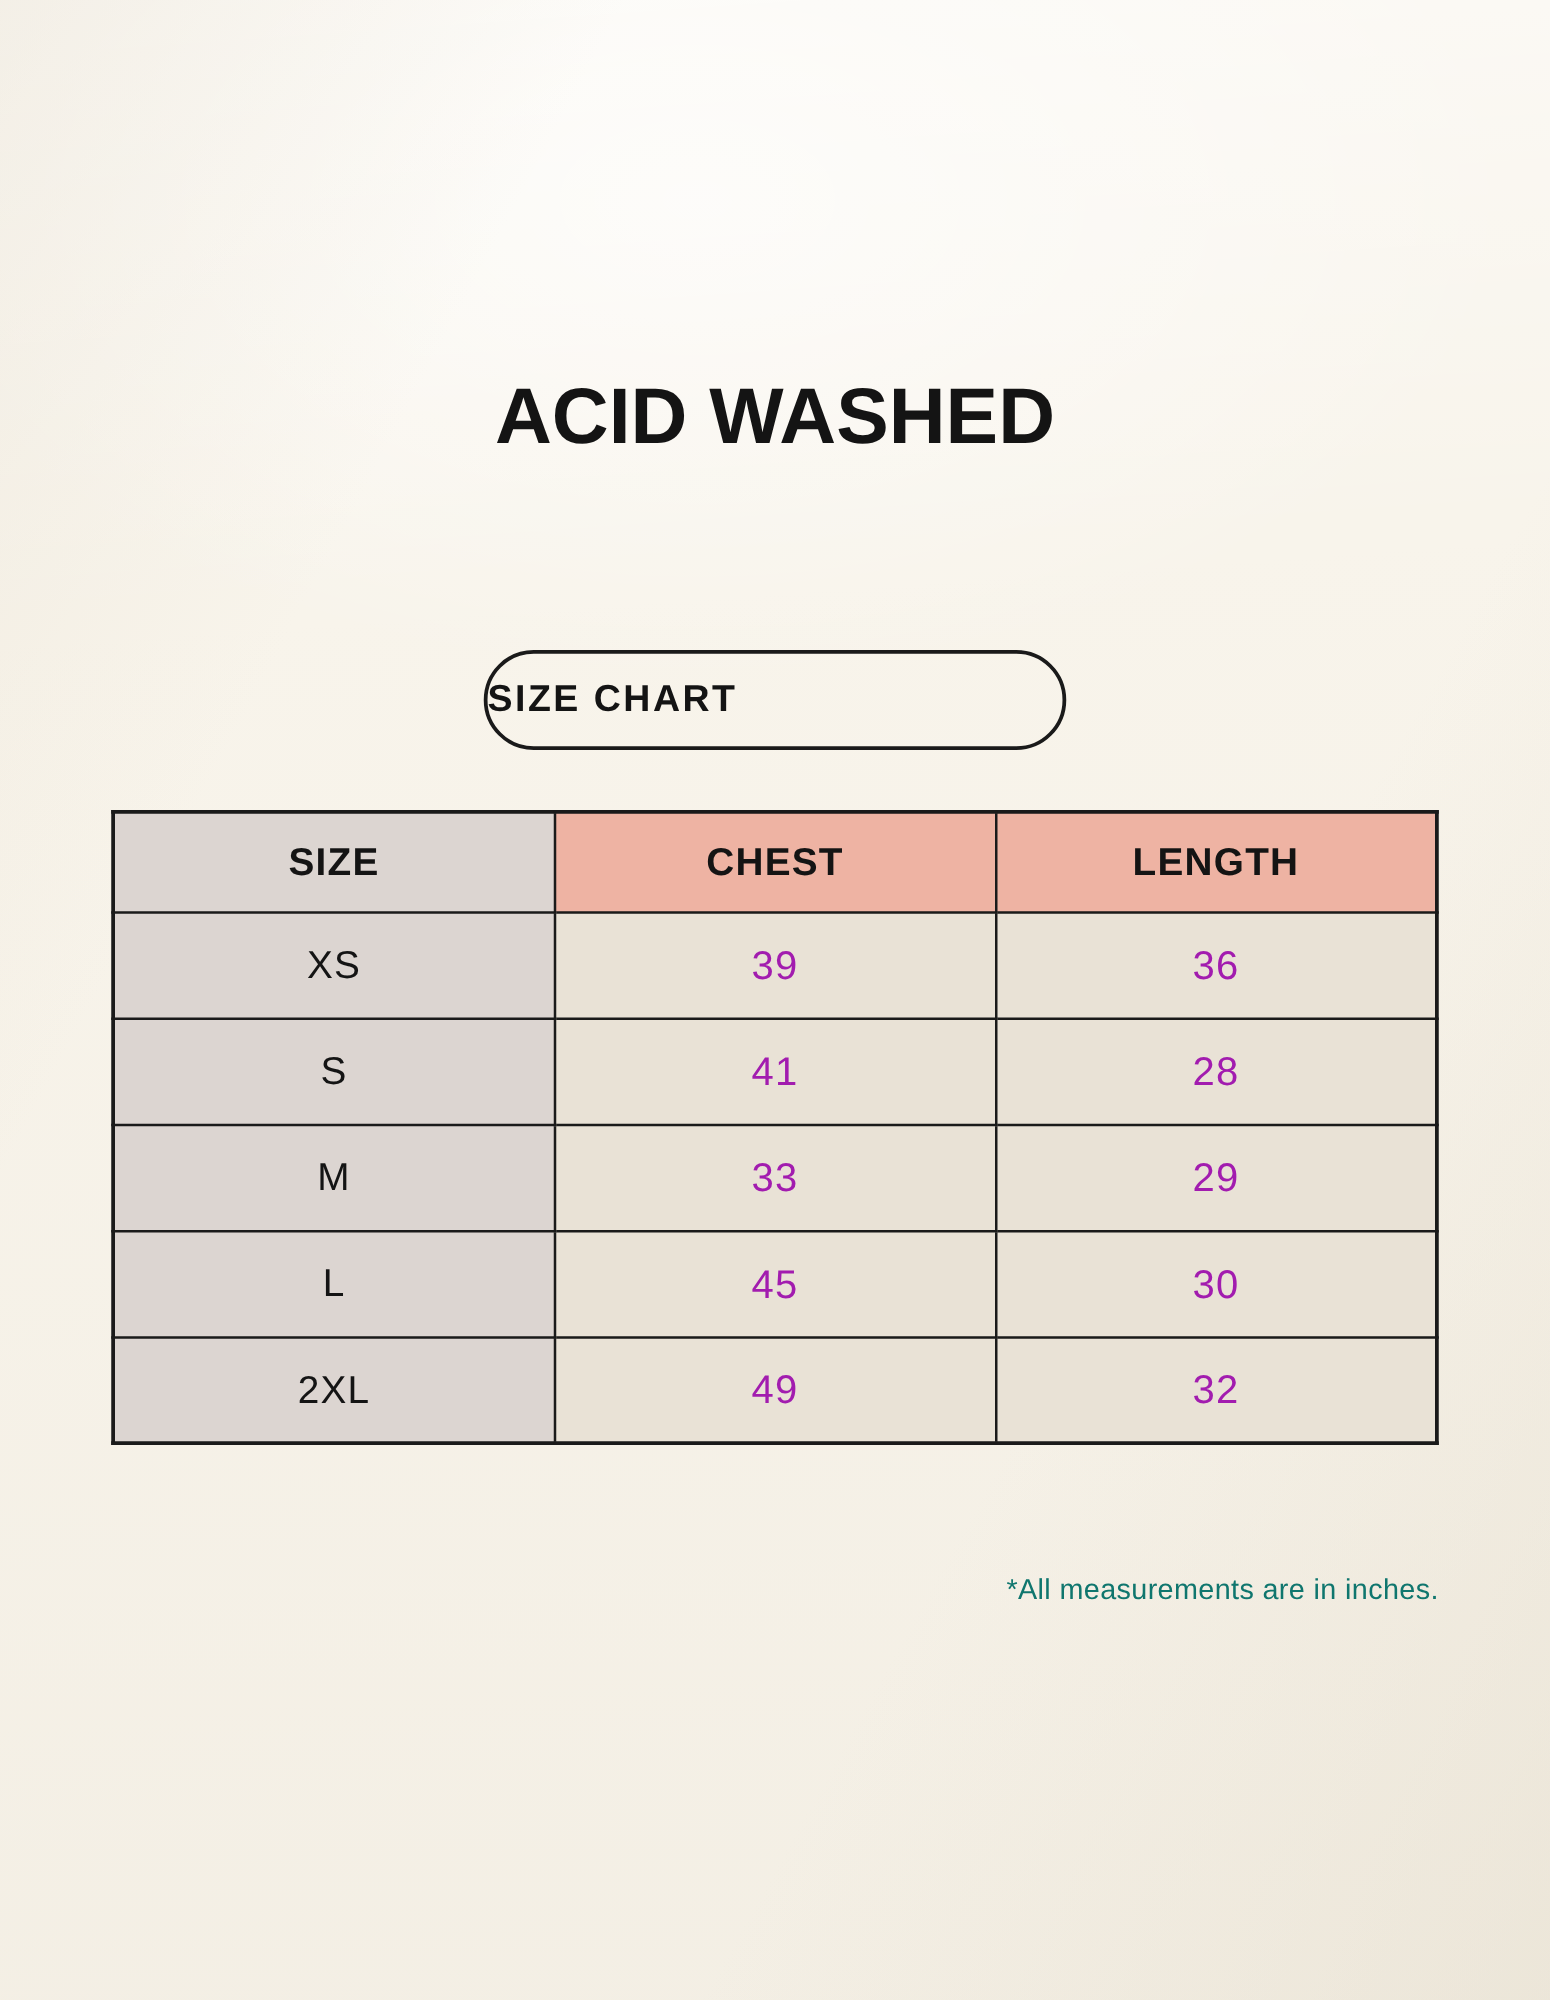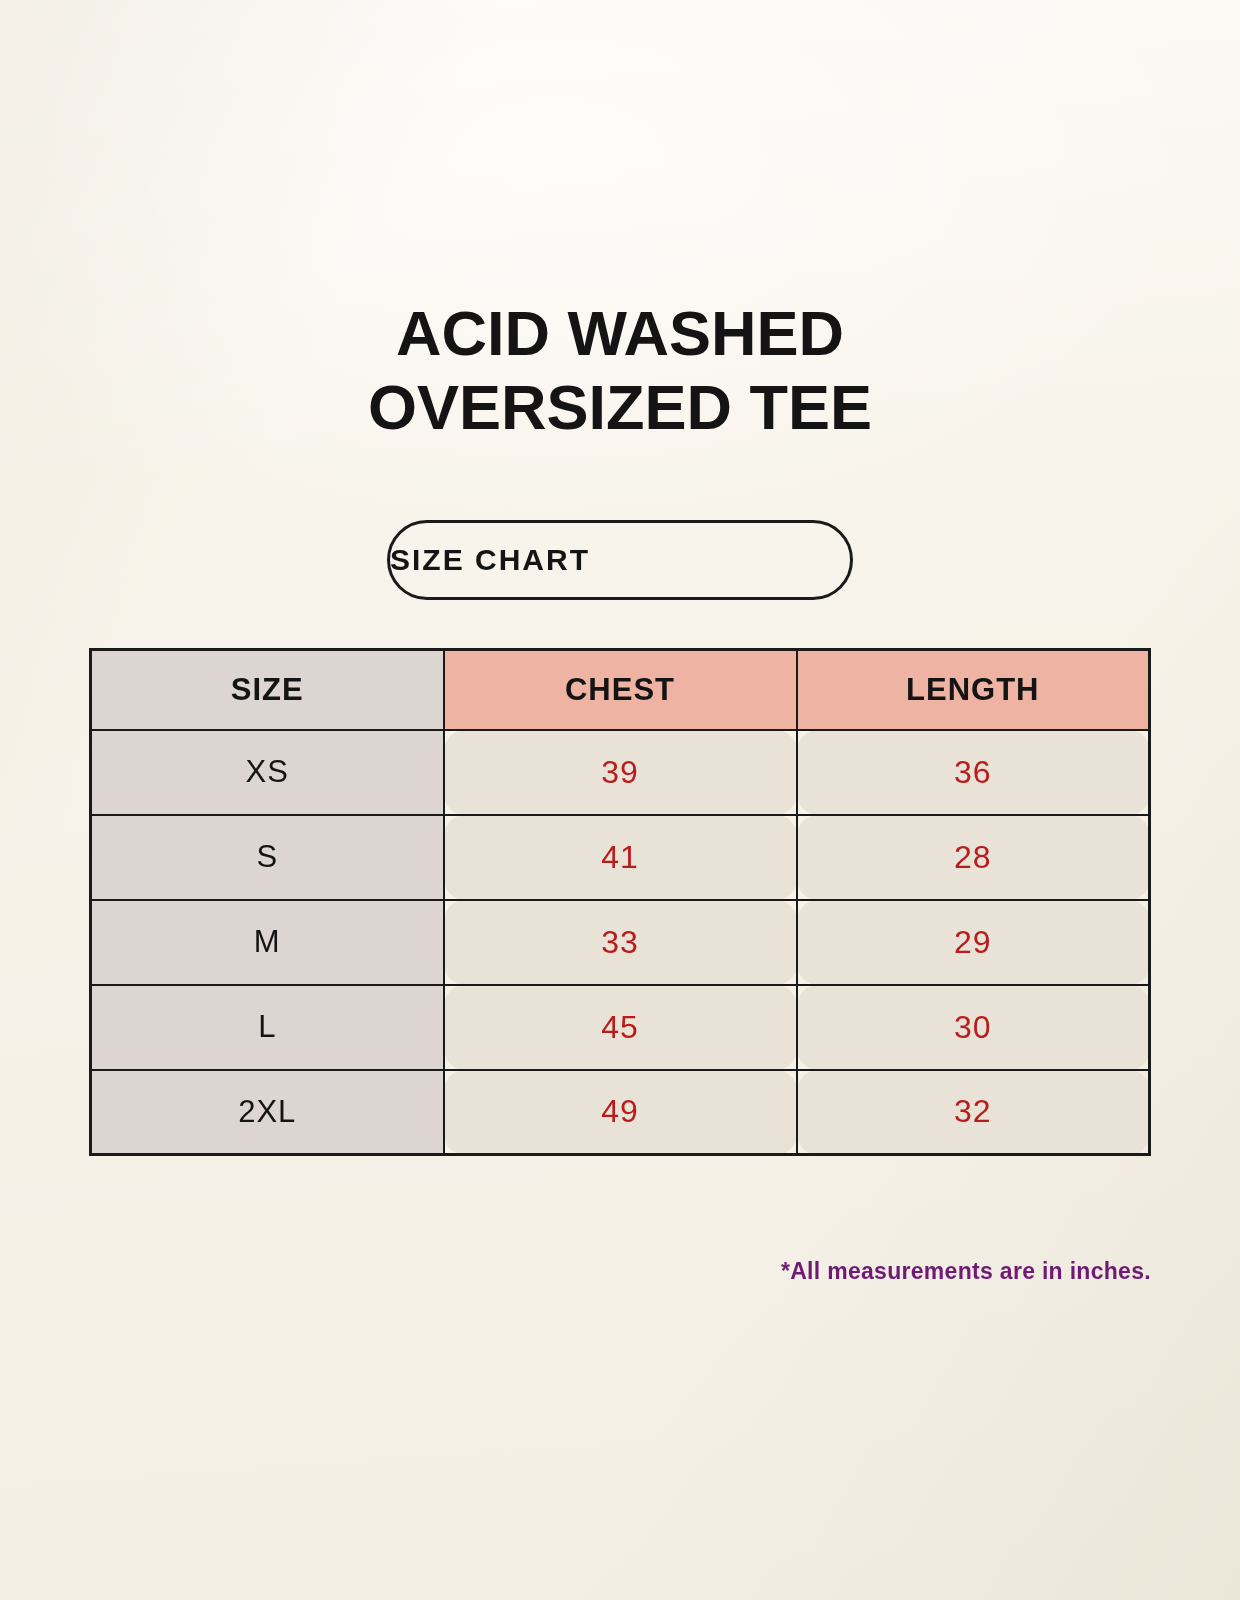--- a/index.html
+++ b/index.html
@@ -91,41 +91,39 @@
     letter-spacing: 1px;
     background: var(--size-column-bg, #dcd5d1);
     margin-left: 10px;
   }
 
   .chart-table tbody td {
     height: 85px;
     font-size: 32px;
     font-weight: 400;
     letter-spacing: 1px;
-    color: #b91c1c;
+    color: #a21caf;
     background: var(--value-cell-bg, #e9e2d6);
-    border-radius: 21px;
   }
 
   .footnote {
     position: absolute;
     top: 1258px;
     right: 89px;
     font-size: 23px;
-    font-weight: 700;
+    font-weight: 400;
     letter-spacing: 0.3px;
-    color: #701a75;
+    color: #0f766e;
   }
 </style>
 </head>
 <body>
 
 <h1 class="title">
   <span>ACID WASHED</span><br>
-  <span>OVERSIZED TEE</span>
 </h1>
 
 <div class="size-chart-button">
   <span>SIZE CHART</span>
 </div>
 
 <table class="chart-table">
   <thead>
     <tr>
       <th class="size-head">SIZE</th>

